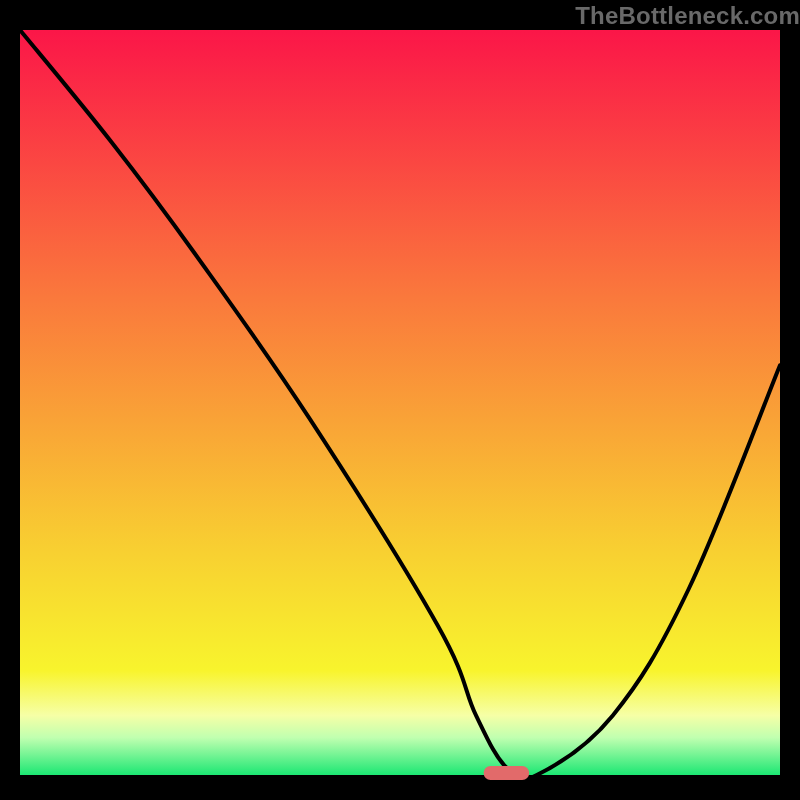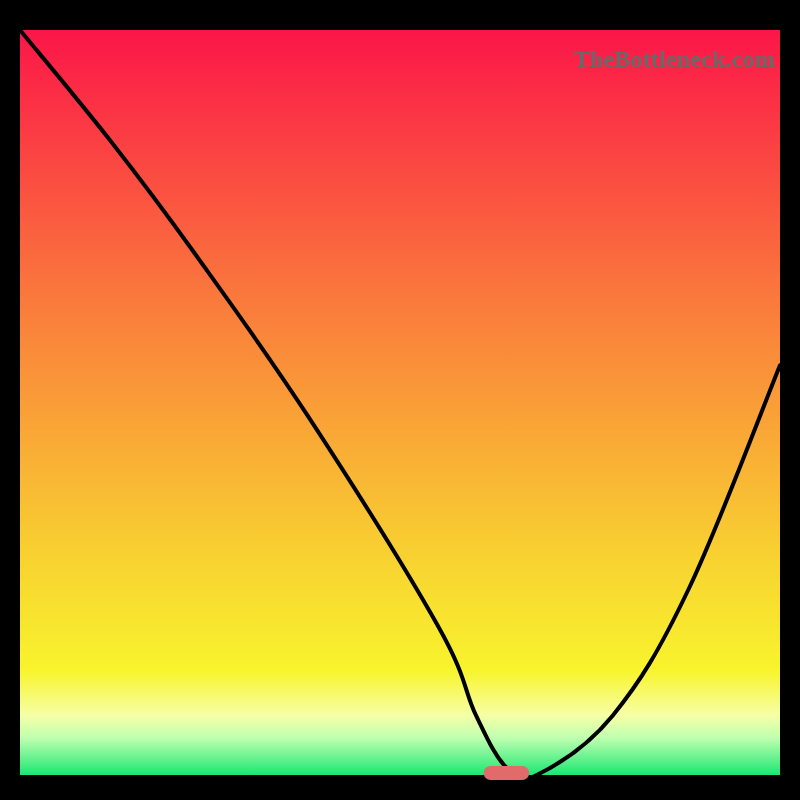--- a/index.html
+++ b/index.html
@@ -12,28 +12,27 @@
   }
   .wrap {
     position: relative;
     width: 800px;
     height: 800px;
     background: #000;
   }
   .watermark {
     position: absolute;
     top: 2px;
-    right: 25px;
-    font-family: Liberation Serif, serif;
+    right: 0;
+    font-family: Liberation Sans, sans-serif;
     font-size: 24px;
     font-weight: bold;
     color: #696969;
     letter-spacing: 0.2px;
     z-index: 10;
-    margin-top: 44px;
   }
   svg.plot {
     position: absolute;
     left: 0;
     top: 0;
   }
 </style>
 </head>
 <body>
 <div class="wrap">

